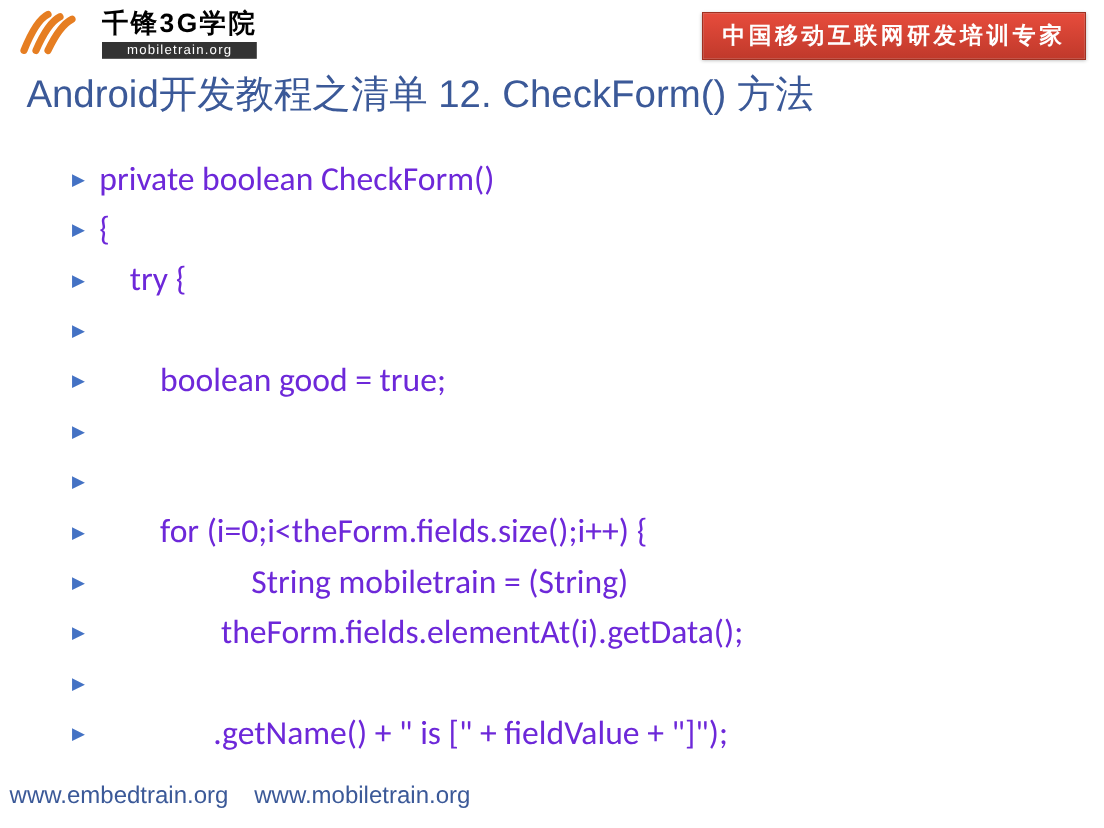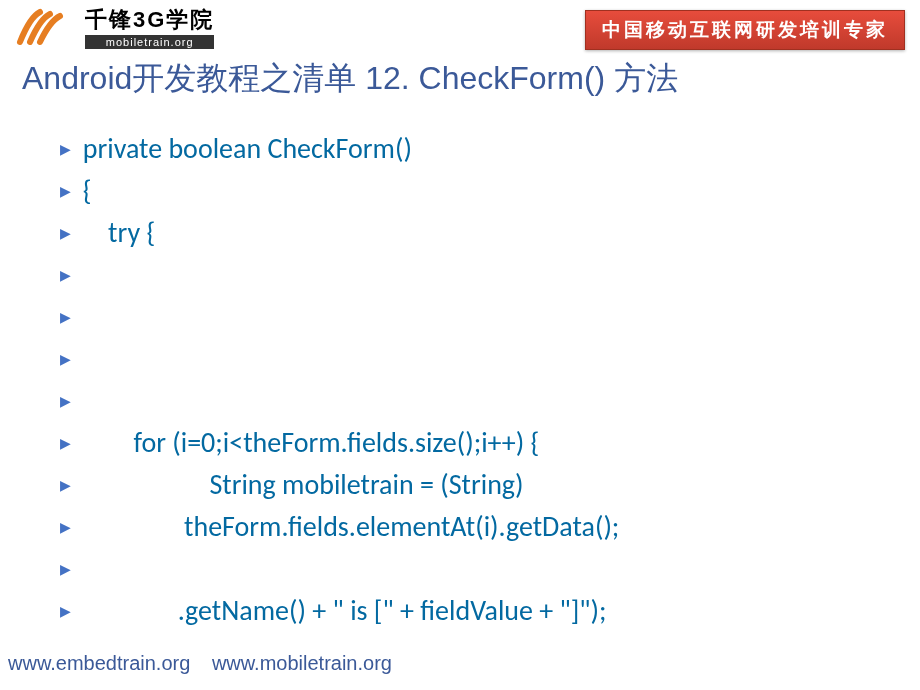--- a/index.html
+++ b/index.html
@@ -81,21 +81,21 @@
     }
     .bullet {
       color: #4472c4;
       font-size: 14px;
       margin-right: 12px;
       margin-top: 10px;
       flex-shrink: 0;
     }
     .code-text {
       font-size: 28px;
-      color: #0369a1;
+      color: #6d28d9;
       font-family: Calibri, Arial, sans-serif;
       white-space: pre;
     }
     .footer {
       position: absolute;
       bottom: 15px;
       left: 0;
       width: 100%;
       text-align: left;
       color: #3b5998;
@@ -138,20 +138,21 @@
   </div>
   <div class="code-line">
     <span class="bullet">▶</span>
     <span class="code-text">    try {</span>
   </div>
   <div class="code-line">
     <span class="bullet">▶</span>
   </div>
   <div class="code-line">
     <span class="bullet">▶</span>
+    <span class="code-text">        boolean good = true;</span>
   </div>
   <div class="code-line">
     <span class="bullet">▶</span>
     <span class="code-text"></span>
   </div>
   <div class="code-line">
     <span class="bullet">▶</span>
     <span class="code-text"></span>
   </div>
   <div class="code-line">

